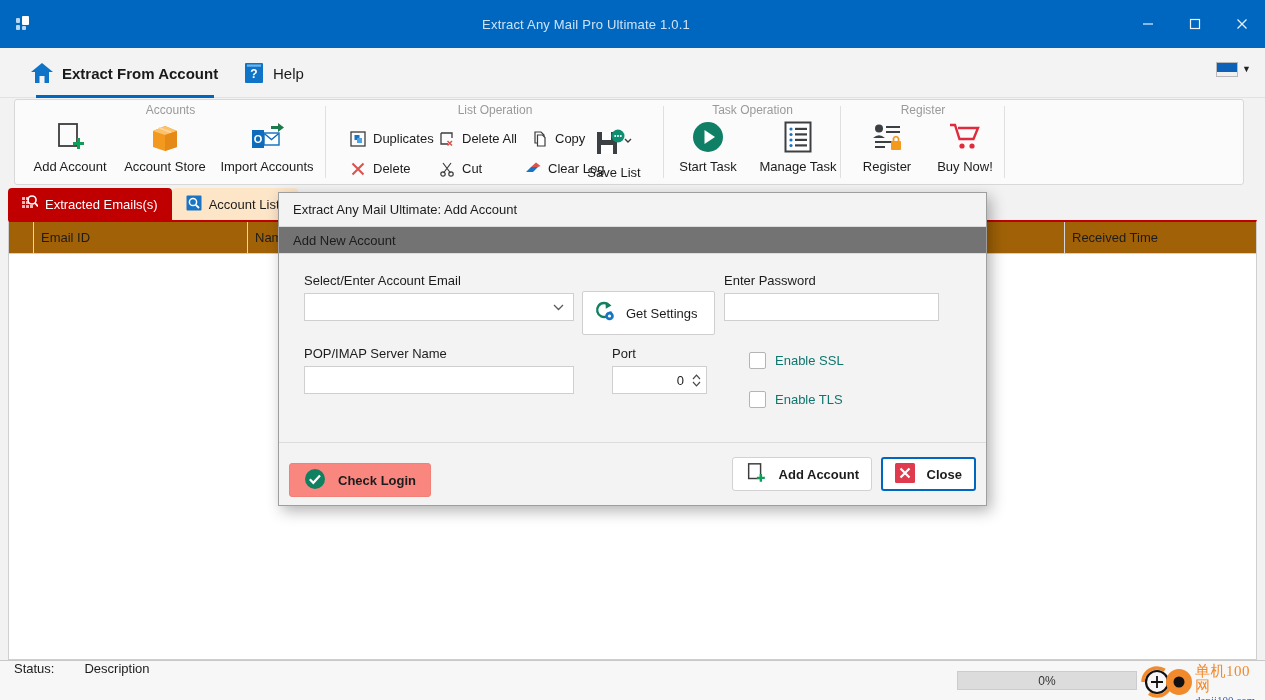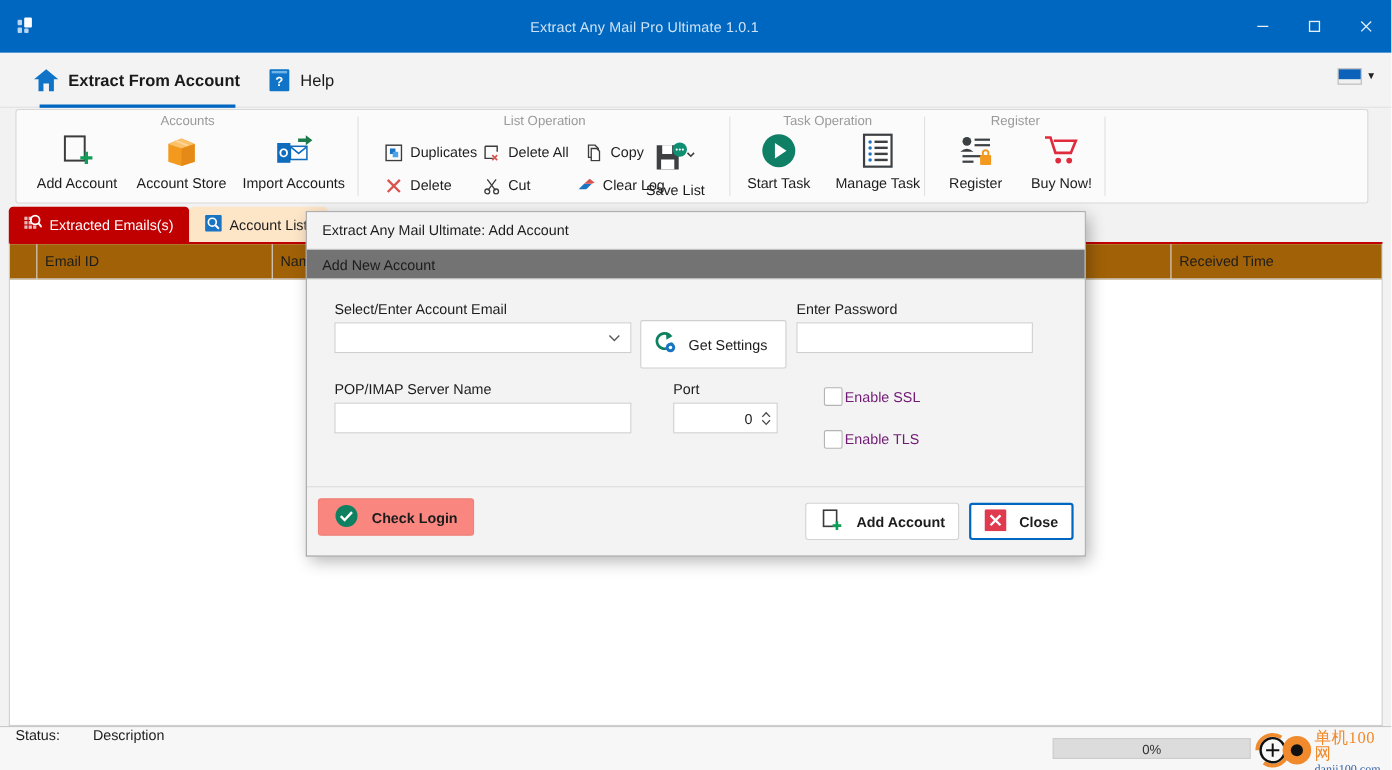--- a/index.html
+++ b/index.html
@@ -199,21 +199,21 @@
   .spin .sv { flex: 1; text-align: right; padding-right: 6px; font-size: 13px; color: #1c1c1c; }
   .spin .arrows { width: 16px; display: flex; flex-direction: column; align-items: center; gap: 1px; padding-right: 4px; }
 
   .getbtn {
     position: absolute; height: 44px; background: #ffffff;
     border: 1px solid #cfcfcf; border-radius: 2px;
     display: flex; align-items: center; gap: 10px; padding: 0 12px;
     font-size: 13px; color: #1c1c1c;
   }
 
-  .chkrow { position: absolute; display: flex; align-items: center; gap: 2px; font-size: 13px; color: #701a75; justify-content: flex-end; }
+  .chkrow { position: absolute; display: flex; align-items: center; gap: 9px; font-size: 13px; color: #0f766e; justify-content: flex-end; }
   .chkbox { width: 17px; height: 17px; background: #ffffff; border: 1px solid #b4b4b4; border-radius: 2px; }
 
   .btn {
     position: absolute; height: 34px; border-radius: 3px;
     display: flex; align-items: center; gap: 12px;
     font-size: 13px; font-weight: bold; color: #1c1c1c;
   }
   .btn-check { background: #f98780; border: 1px solid #f08078; padding: 0 14px; }
   .btn-add { background: #ffffff; border: 1px solid #d2d2d2; padding: 0 12px; }
   .btn-close { background: #ffffff; border: 2px solid #0067c0; padding: 0 12px; }
@@ -558,21 +558,21 @@
         <span class="chkbox"></span>
         <span>Enable SSL</span>
       </div>
       <div class="chkrow" style="left:470px;top:137px;">
         <span class="chkbox"></span>
         <span>Enable TLS</span>
       </div>
     </div>
 
     <div class="dlg-foot">
-      <div class="btn btn-check" style="left:10px;top:10px;">
+      <div class="btn btn-check" style="left:10px;top:20px;">
         <span>
           <svg width="22" height="22" viewBox="0 0 22 22">
             <circle cx="11" cy="11" r="10" fill="#0f8060"></circle>
             <path d="M5.8 11.3 L9.3 14.8 L16 7.6" fill="none" stroke="#ffffff" stroke-width="2.2"></path>
           </svg>
         </span>
         <span>Check Login</span>
       </div>
 
       <div class="btn btn-add" style="right:114px;top:14px;">

